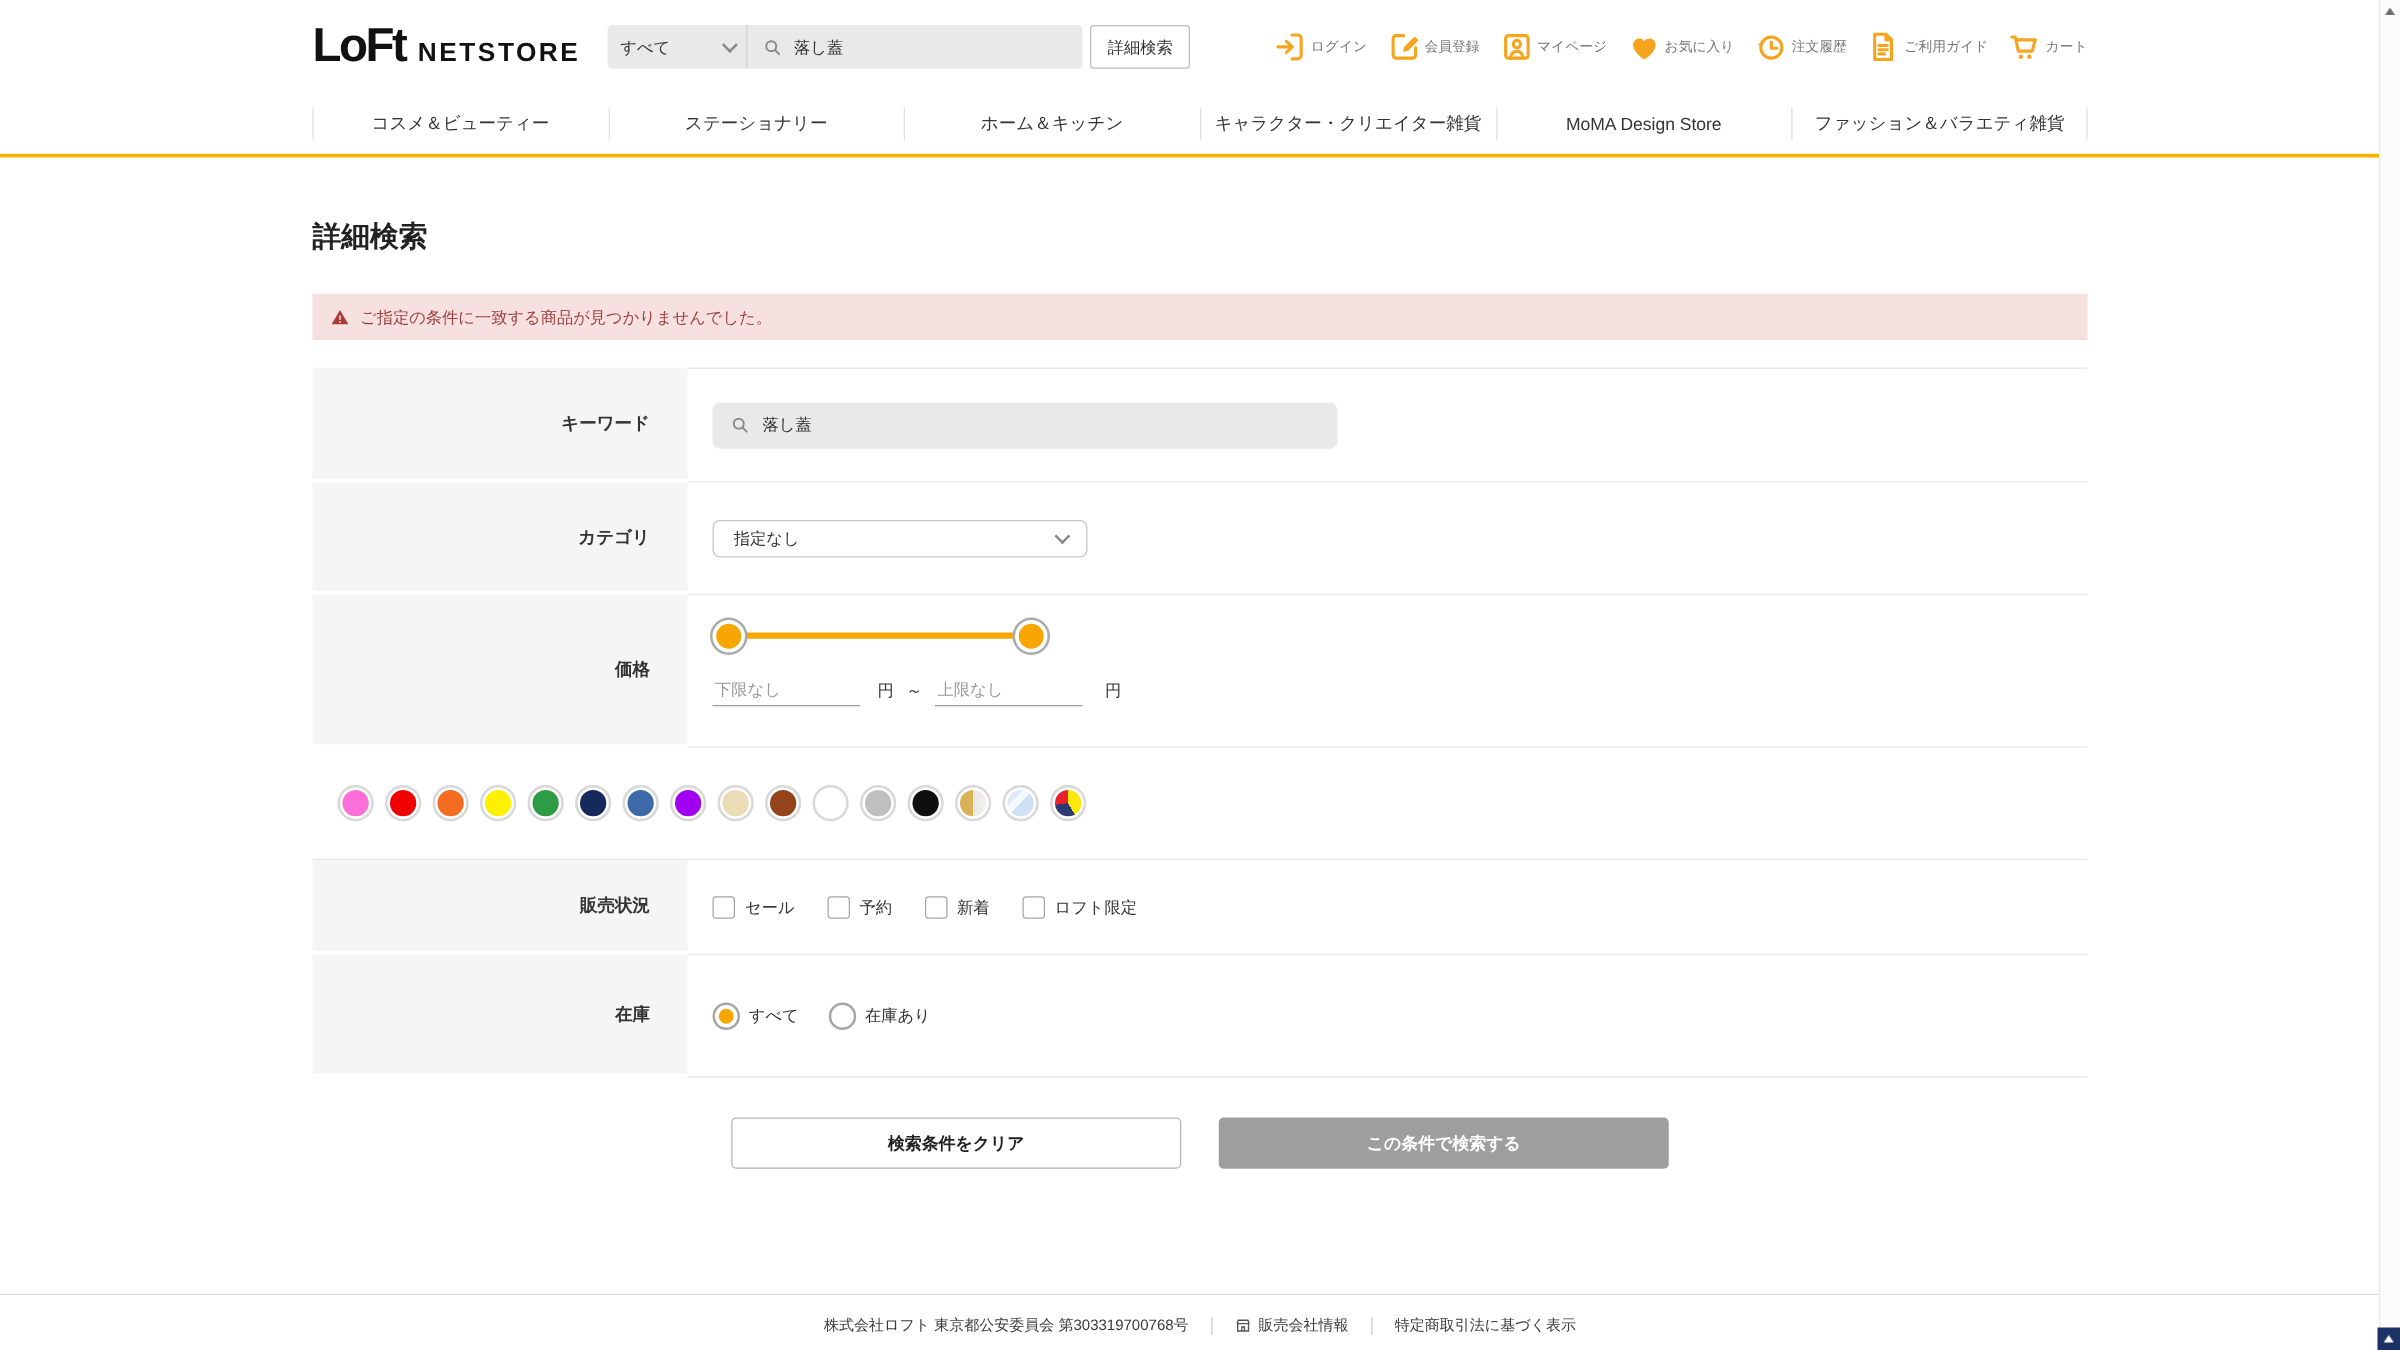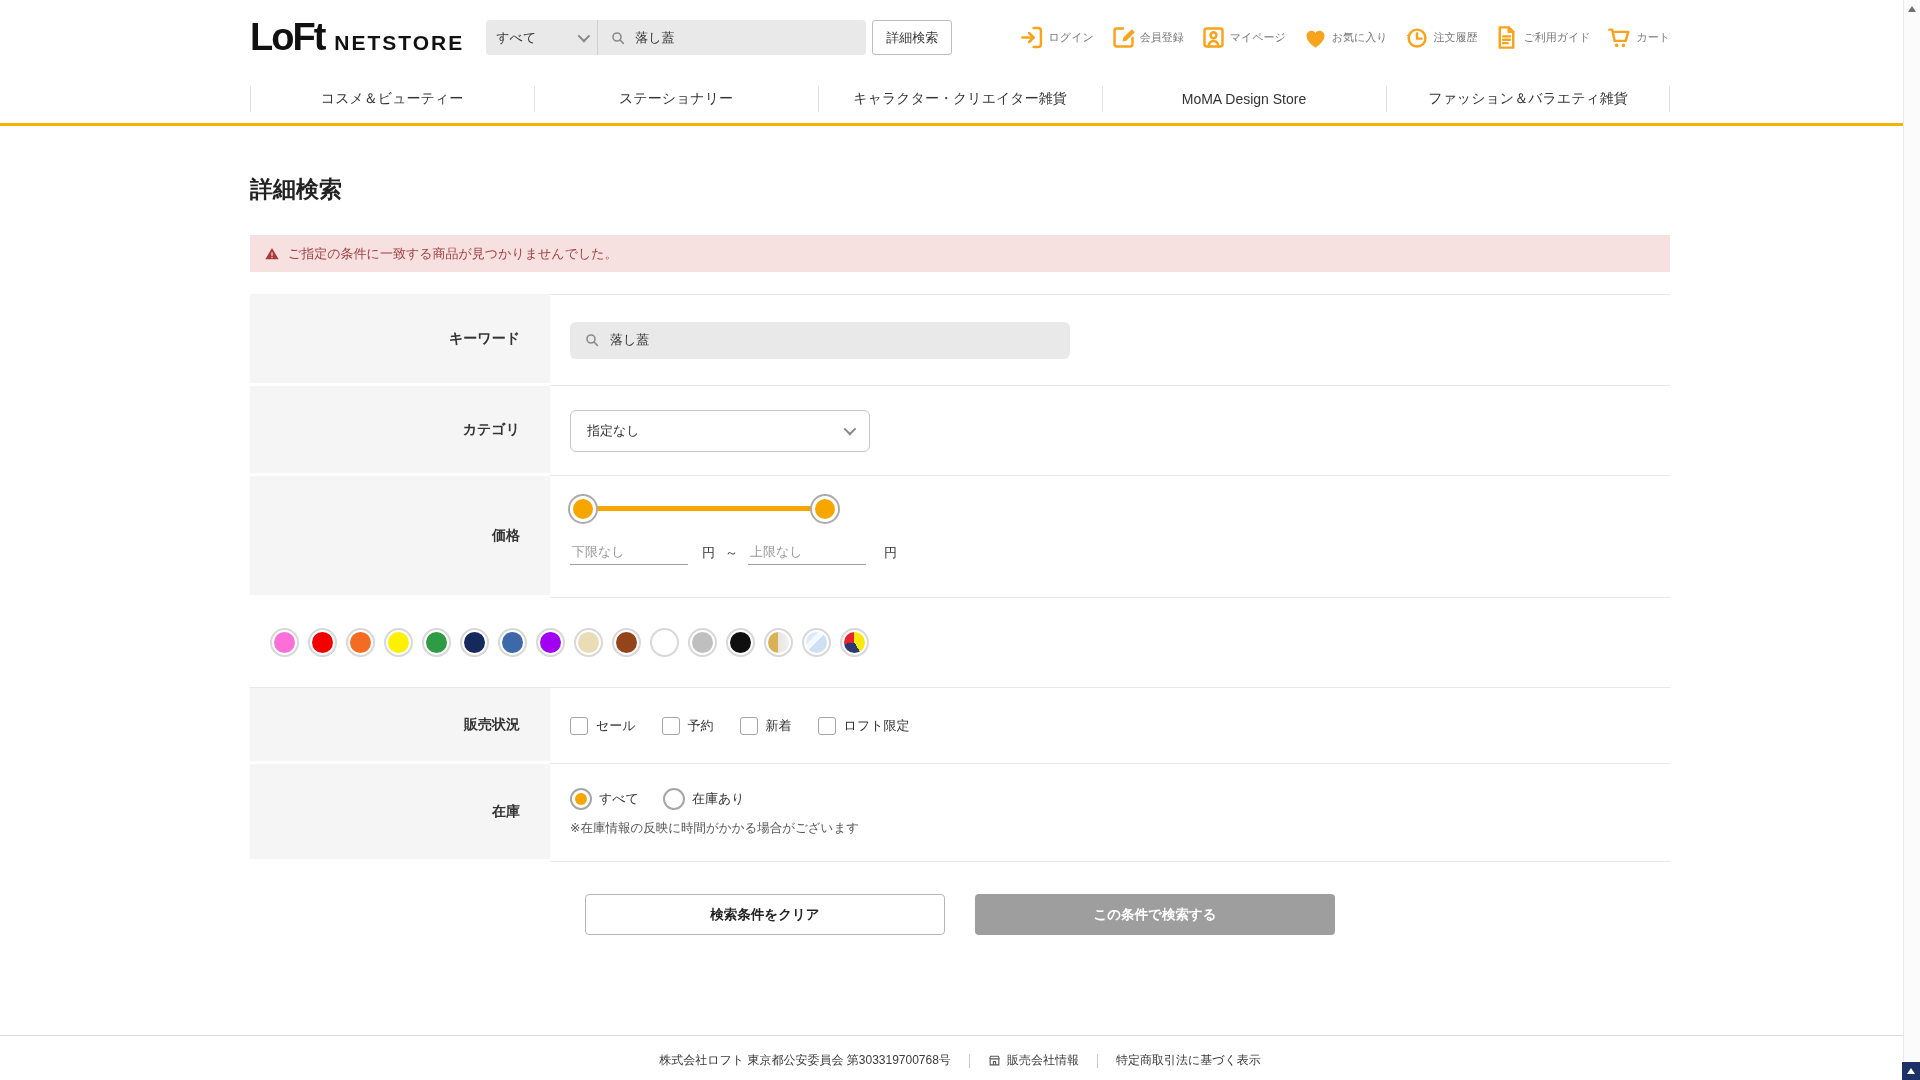--- a/index.html
+++ b/index.html
@@ -38,21 +38,21 @@
   .form-row { display:flex; }
   .form-label { width:300px; background:#F5F5F5; display:flex; align-items:center; justify-content:flex-end; padding-right:30px; font-size:14px; font-weight:bold; color:#333; border-bottom:3px solid #fff; }
   .form-content { flex:1; padding-left:20px; border-bottom:1px solid #E8E8E8; display:flex; flex-direction:column; justify-content:center; }
   .form-row:first-child .form-content { border-top:1px solid #E8E8E8; }
   .r-keyword { min-height:92px; } .r-category { min-height:90px; } .r-price { min-height:122px; }
   .r-color { min-height:90px; } .r-sales { min-height:76px; } .r-stock { min-height:98px; }
 
   .search-pill { width:500px; height:37px; background:#E9E9E9; border-radius:6px; display:flex; align-items:center; gap:10px; padding:0 14px; }
   .search-pill input { flex:1; background:transparent; border:none; outline:none; font-size:13px; color:#333; font-family:inherit; }
 
-  .select-box { width:300px; height:42px; border:1px solid #C6C6C6; border-radius:6px; display:flex; align-items:center; justify-content:space-between; padding:0 16px; font-size:13px; color:#333; cursor:pointer; background:#fff; }
+  .select-box { width:300px; height:30px; border:1px solid #C6C6C6; border-radius:6px; display:flex; align-items:center; justify-content:space-between; padding:0 16px; font-size:13px; color:#333; cursor:pointer; background:#fff; }
 
   .slider { width:268px; height:26px; position:relative; margin-top:4px; }
   .slider-track { position:absolute; left:12px; right:12px; top:10px; height:5px; background:#F7A600; border-radius:3px; }
   .slider-handle { position:absolute; top:0; width:26px; height:26px; border-radius:50%; background:#F7A600; border:3px solid #fff; box-shadow:0 0 0 2px #ABABAB; cursor:pointer; }
   .slider-handle.min { left:0; } .slider-handle.max { right:0; }
   .price-inputs { margin-top:18px; display:flex; align-items:center; font-size:13px; color:#333; }
   .price-inputs input { width:118px; border:none; outline:none; border-bottom:1px solid #9E9E9E; font-size:13px; padding:4px 2px; background:transparent; color:#333; font-family:inherit; }
   .price-inputs input::placeholder { color:#999; }
   .unit1 { margin:0 10px 0 14px; } .tilde { margin-right:10px; } .unit2 { margin-left:18px; }
 
@@ -168,20 +168,21 @@
         <span class="qlink-label">カート</span>
       </div>
     </nav>
   </div>
 </header>
 
 <nav class="nav">
   <div class="container nav-inner">
     <div class="nav-item">コスメ＆ビューティー</div>
     <div class="nav-item">ステーショナリー</div>
+    <div class="nav-item">ホーム＆キッチン</div>
     <div class="nav-item">キャラクター・クリエイター雑貨</div>
     <div class="nav-item">MoMA Design Store</div>
     <div class="nav-item">ファッション＆バラエティ雑貨</div>
   </div>
 </nav>
 
 <main class="container">
   <h1 class="page-title">詳細検索</h1>
 
   <div class="alert">
@@ -321,21 +322,20 @@
         <div class="radios">
           <label class="radio-opt">
               <span class="radio selected"></span>
               <span>すべて</span>
             </label>
           <label class="radio-opt">
               <span class="radio"></span>
               <span>在庫あり</span>
             </label>
         </div>
-        <div class="stock-note">※在庫情報の反映に時間がかかる場合がございます</div>
       </div>
     </div>
 
   </div>
 
   <div class="actions">
     <button class="btn btn-clear">検索条件をクリア</button>
     <button class="btn btn-search">この条件で検索する</button>
   </div>
 </main>

